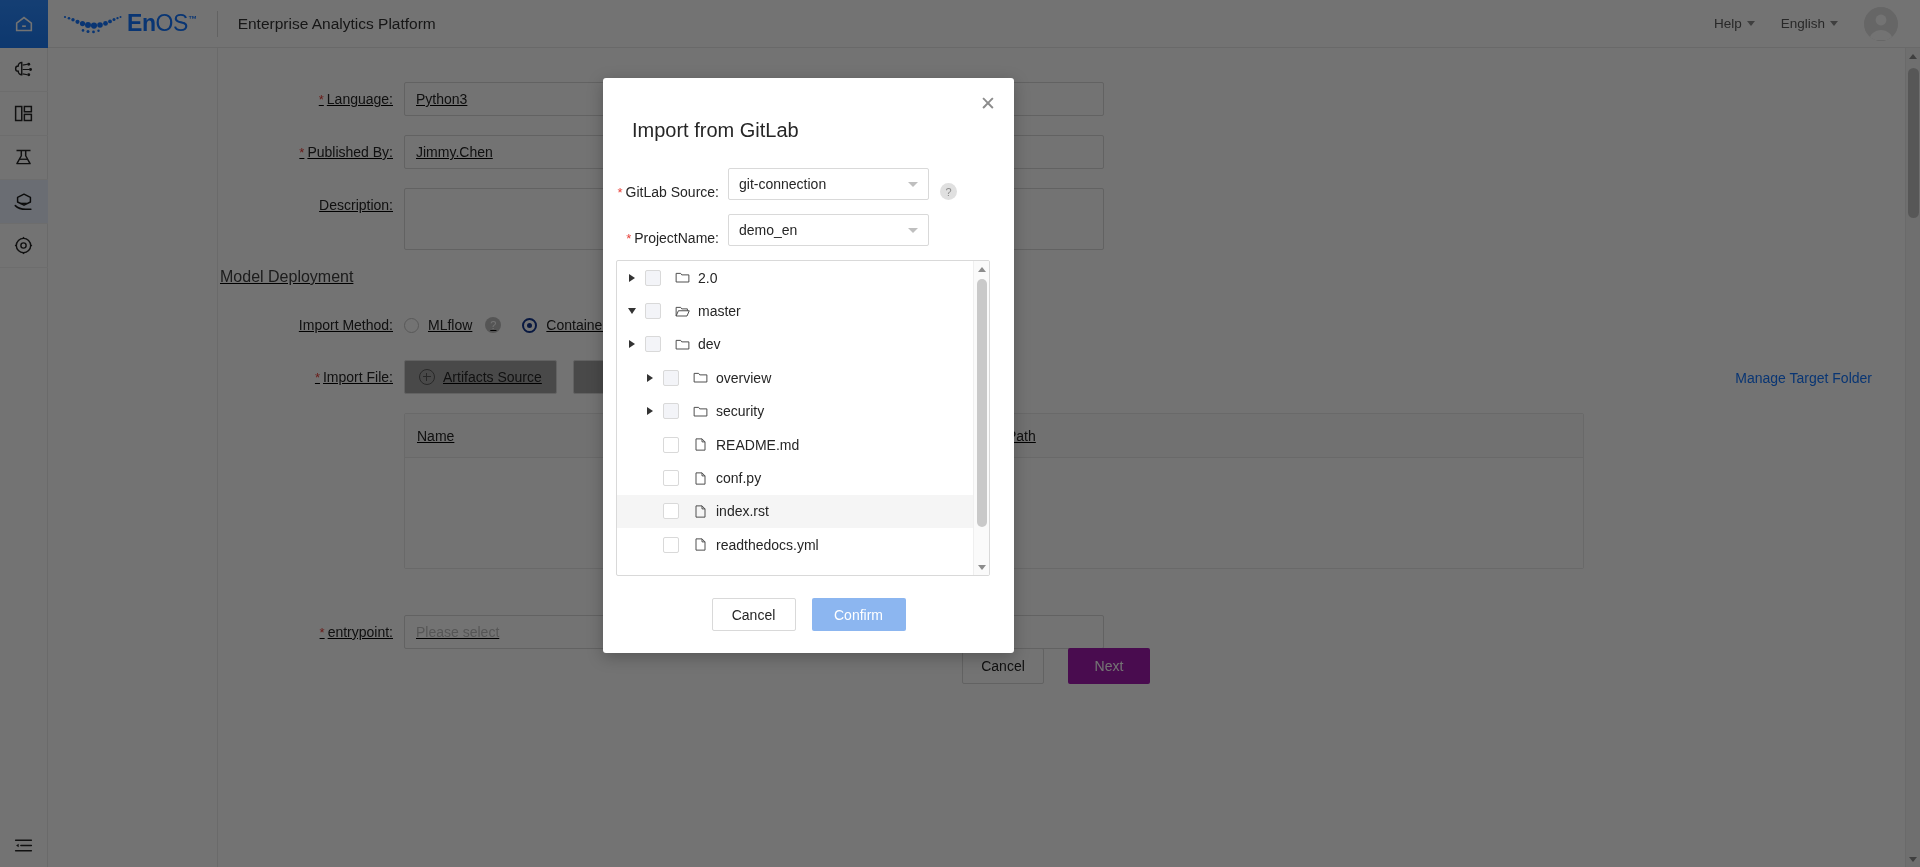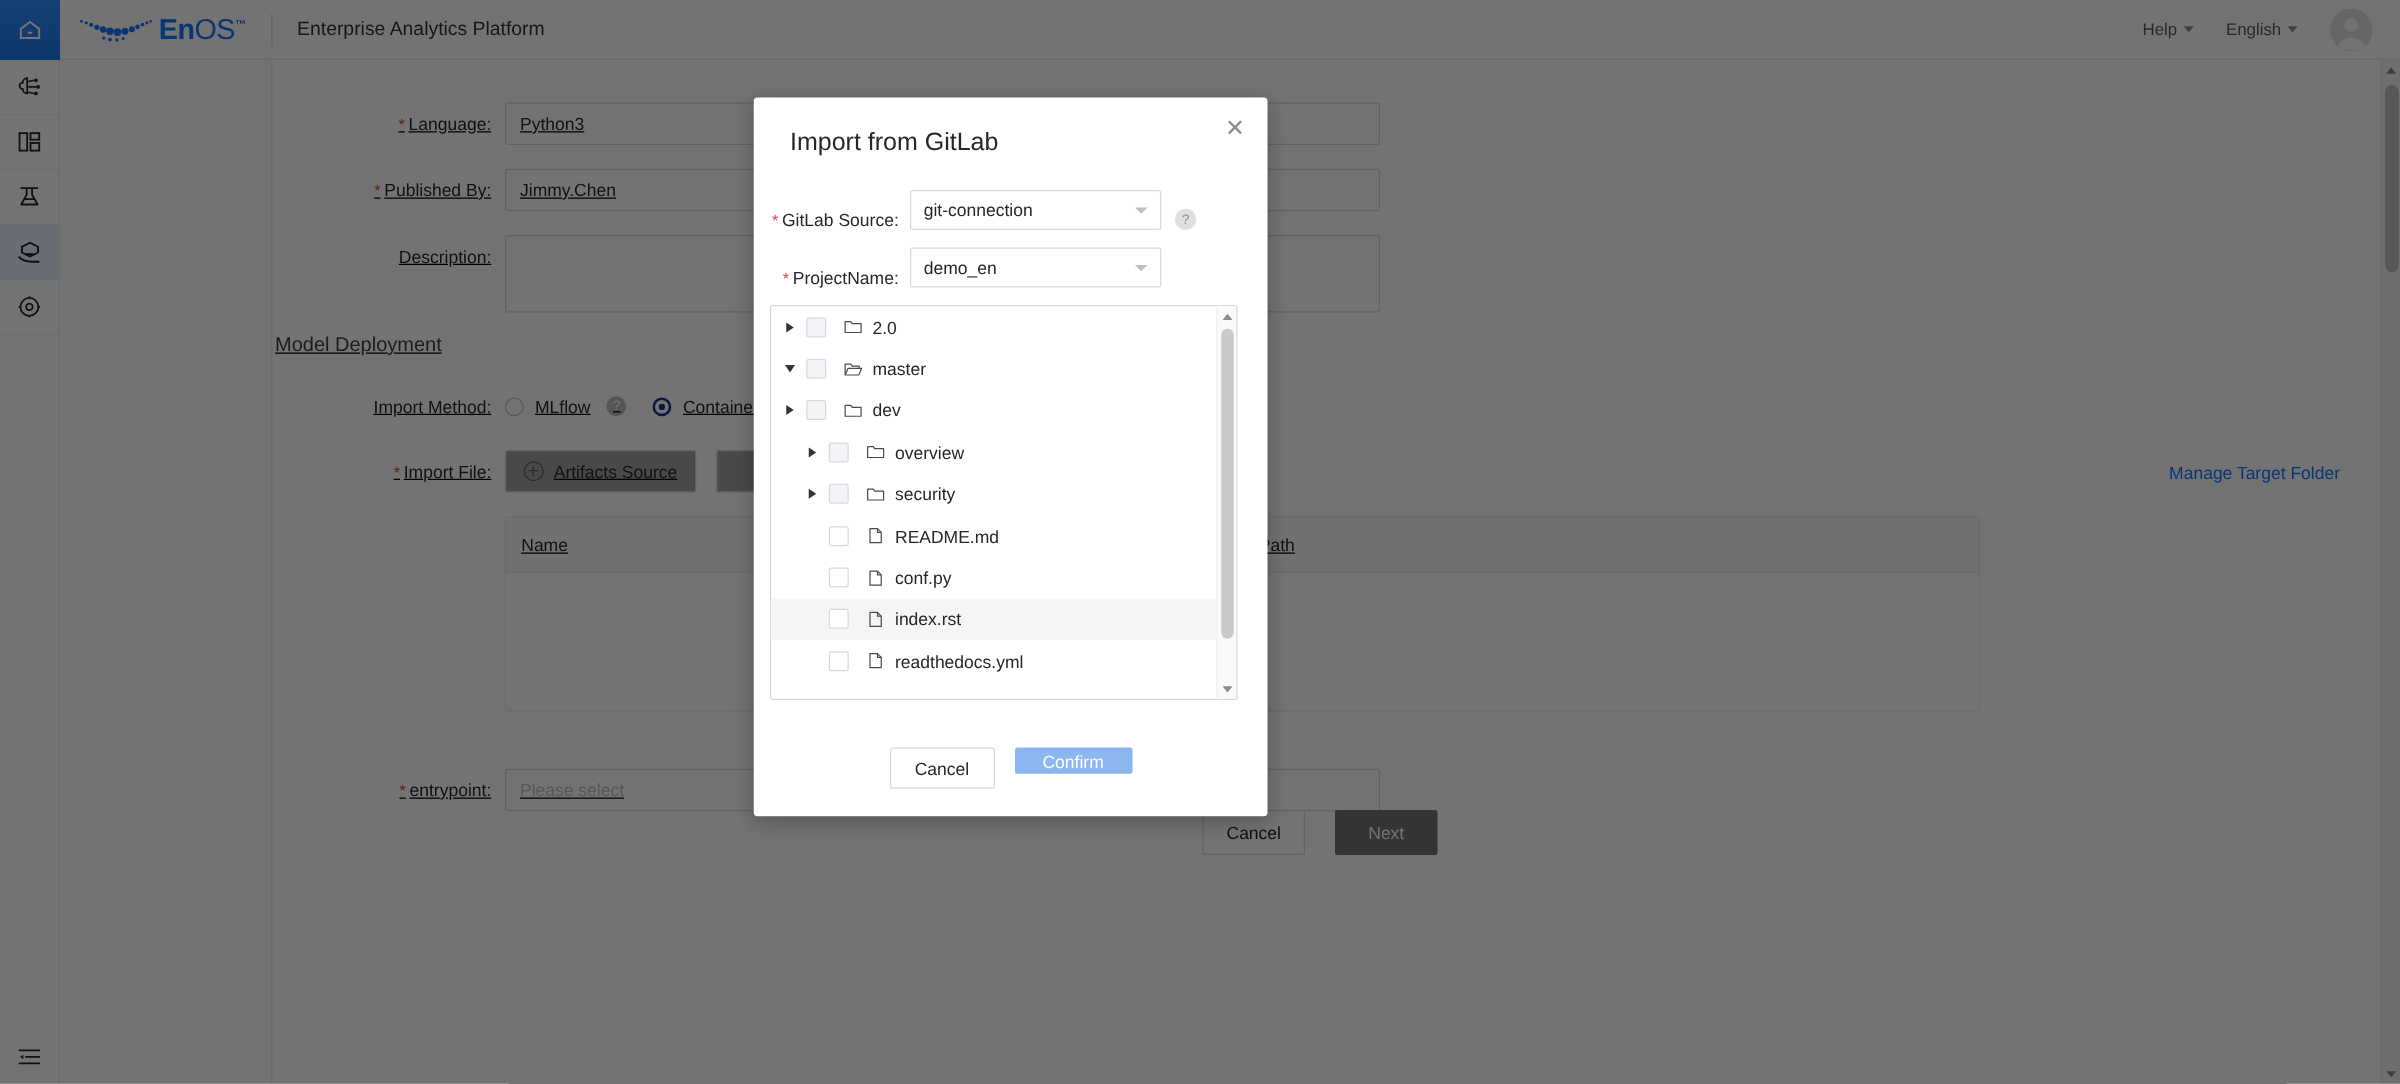--- a/index.html
+++ b/index.html
@@ -143,21 +143,21 @@
 
   .footer-actions {
     position: absolute; left: 744px; top: 600px; display: flex; gap: 24px;
   }
   .btn-cancel-lg {
     width: 82px; height: 36px; border: 1px solid #d9d9d9; background: #fff;
     border-radius: 2px; font-size: 14px; color: #262626;
     display: flex; align-items: center; justify-content: center;
   }
   .btn-next-lg {
-    width: 82px; height: 36px; background: #737373; border: none;
+    width: 82px; height: 36px; background: #a21caf; border: none;
     border-radius: 2px; font-size: 14px; color: #fff;
     display: flex; align-items: center; justify-content: center;
   }
 
   
   .page-scrollbar {
     position: absolute; top: 48px; right: 0; bottom: 0; width: 15px;
     background: #f5f5f5; border-left: 1px solid #ececec; z-index: 6;
   }
   .page-scrollbar .arrow-up, .page-scrollbar .arrow-dn {
@@ -178,21 +178,21 @@
   .modal {
     position: absolute; left: 603px; top: 78px; width: 411px; height: 575px;
     background: #ffffff; border-radius: 3px;
     box-shadow: 0 4px 16px rgba(0,0,0,.25); z-index: 21;
   }
   .modal-close {
     position: absolute; right: 16px; top: 16px; width: 20px; height: 20px;
     color: #8c8c8c; font-size: 19px; line-height: 20px; text-align: center;
   }
   .modal-title {
-    padding: 25px 0 0 29px; font-size: 20px; color: #262626; font-weight: normal;
+    padding: 41px 0 0 29px; font-size: 20px; color: #262626; font-weight: normal;
   }
   .modal-form { padding: 26px 24px 0 0; }
   .m-row { display: flex; align-items: flex-end; margin-bottom: 14px; }
   .m-label {
     width: 125px; text-align: right; padding-right: 9px;
     font-size: 14px; color: #262626; white-space: nowrap;
   }
   .m-select {
     width: 201px; height: 32px; border: 1px solid #d9d9d9; border-radius: 2px;
     background: #fff; display: flex; align-items: center; padding: 0 10px;
@@ -266,21 +266,21 @@
   .modal-footer {
     position: absolute; left: 0; right: 0; bottom: 22px;
     display: flex; justify-content: center; gap: 16px;
   }
   .btn-cancel {
     width: 84px; height: 33px; border: 1px solid #d9d9d9; background: #fff;
     border-radius: 2px; font-size: 14px; color: #262626;
     display: flex; align-items: center; justify-content: center;
   }
   .btn-confirm {
-    width: 94px; height: 21px; background: #8cb6f0; border: none;
+    width: 94px; height: 33px; background: #8cb6f0; border: none;
     border-radius: 2px; font-size: 14px; color: #ffffff;
     display: flex; align-items: center; justify-content: center;
   }
 </style>
 </head>
 <body>
 
 <div id="app-shell">
 
   <div class="topbar">

